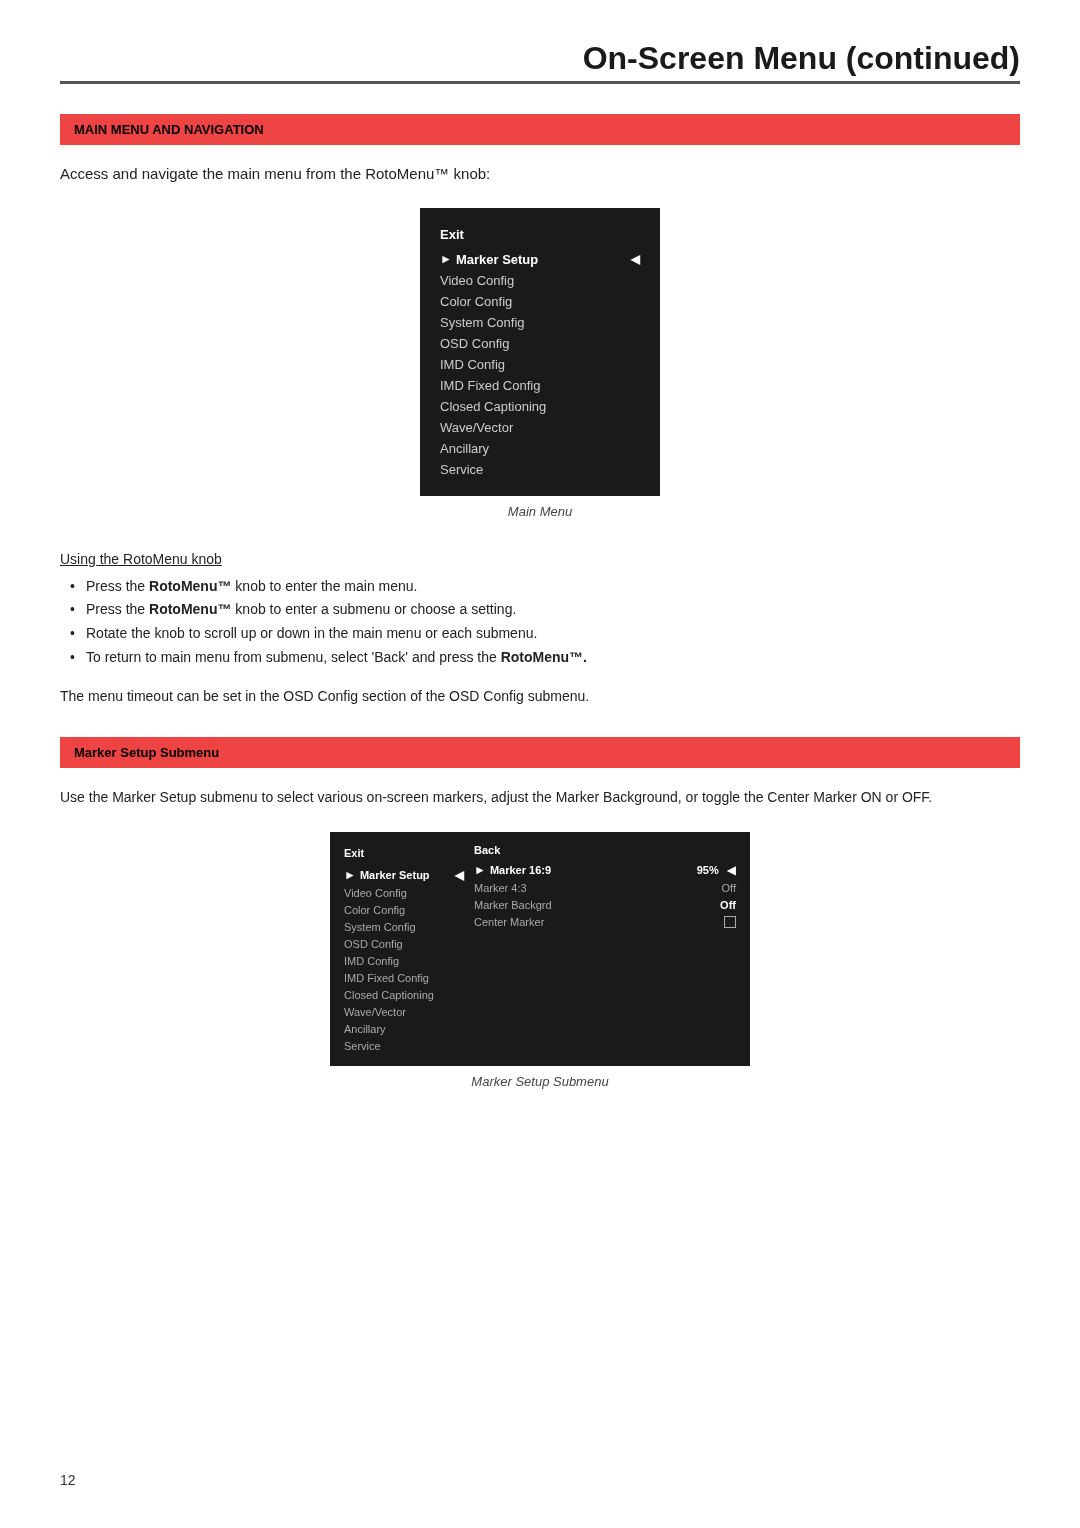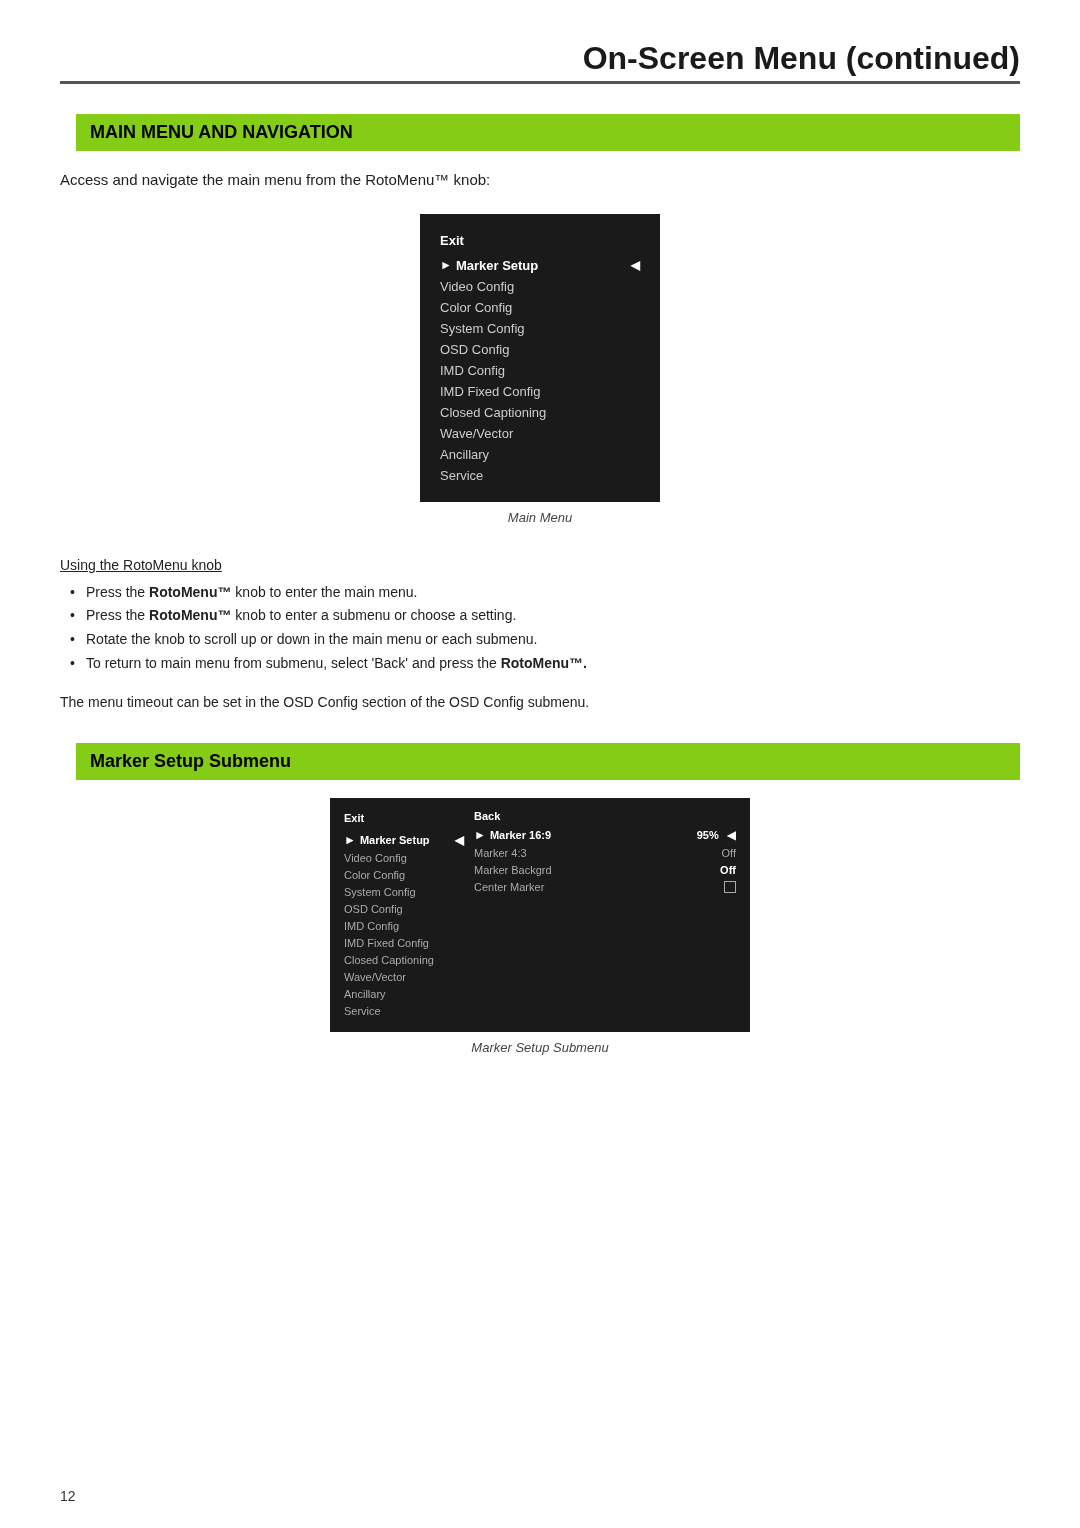--- a/index.html
+++ b/index.html
@@ -17,27 +17,26 @@
       text-align: right;
       font-size: 32px;
       font-weight: bold;
       color: #1a1a1a;
       padding-bottom: 4px;
       border-bottom: 3px solid #555555;
       margin-bottom: 30px;
     }
 
     .section-header {
-      background: #84cc16;
+      background: #ef4444;
       padding: 8px 14px;
-      font-size: 18px;
+      font-size: 13px;
       font-weight: bold;
       color: #000000;
       margin-bottom: 18px;
-      margin-left: 16px;
     }
 
     .section-intro {
       font-size: 15px;
       color: #222222;
       margin-bottom: 22px;
       line-height: 1.5;
     }
 
     .menu-image-container {
@@ -217,21 +216,21 @@
     .checkbox-empty {
       display: inline-block;
       width: 12px;
       height: 12px;
       border: 1px solid #aaaaaa;
       background: transparent;
     }
 
     .page-number {
       position: absolute;
-      bottom: 24px;
+      bottom: 40px;
       left: 60px;
       font-size: 14px;
       color: #333333;
     }
 
     .section-block {
       margin-bottom: 30px;
     }
   </style>
 </head>
@@ -276,20 +275,21 @@
     <li>Rotate the knob to scroll up or down in the main menu or each submenu.</li>
     <li>To return to main menu from submenu, select 'Back' and press the <strong>RotoMenu™.</strong></li>
   </ul>
 
   <div class="timeout-note">The menu timeout can be set in the OSD Config section of the OSD Config submenu.</div>
 </div>
 
 <div class="section-block">
   <div class="section-header">Marker Setup Submenu</div>
 
+  <div class="section-desc">Use the Marker Setup submenu to select various on-screen markers, adjust the Marker Background, or toggle the Center Marker ON or OFF.</div>
 
   <div class="menu-image-container">
     <div class="submenu-box">
 
       <div class="submenu-left">
         <div class="submenu-item exit-item">Exit</div>
         <div class="submenu-item selected">
           <div class="menu-item-row">
             <span class="arrow-right">►</span>
             <span>Marker Setup</span>

